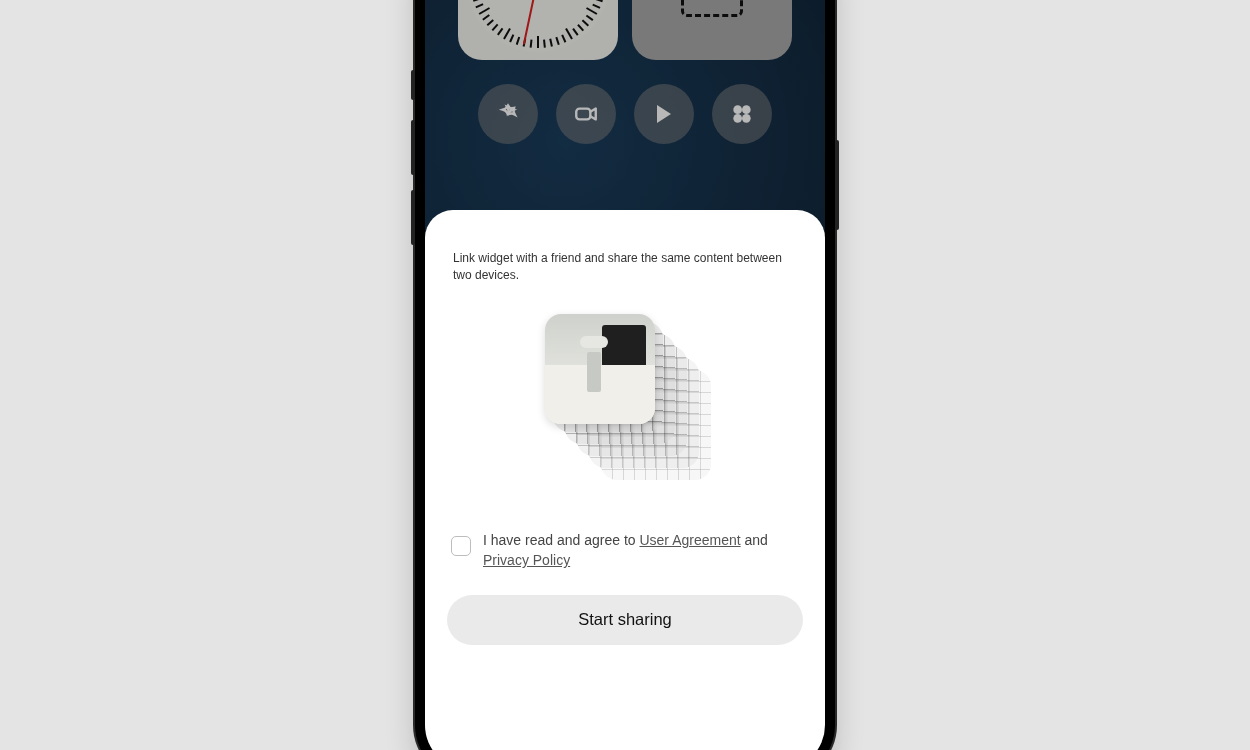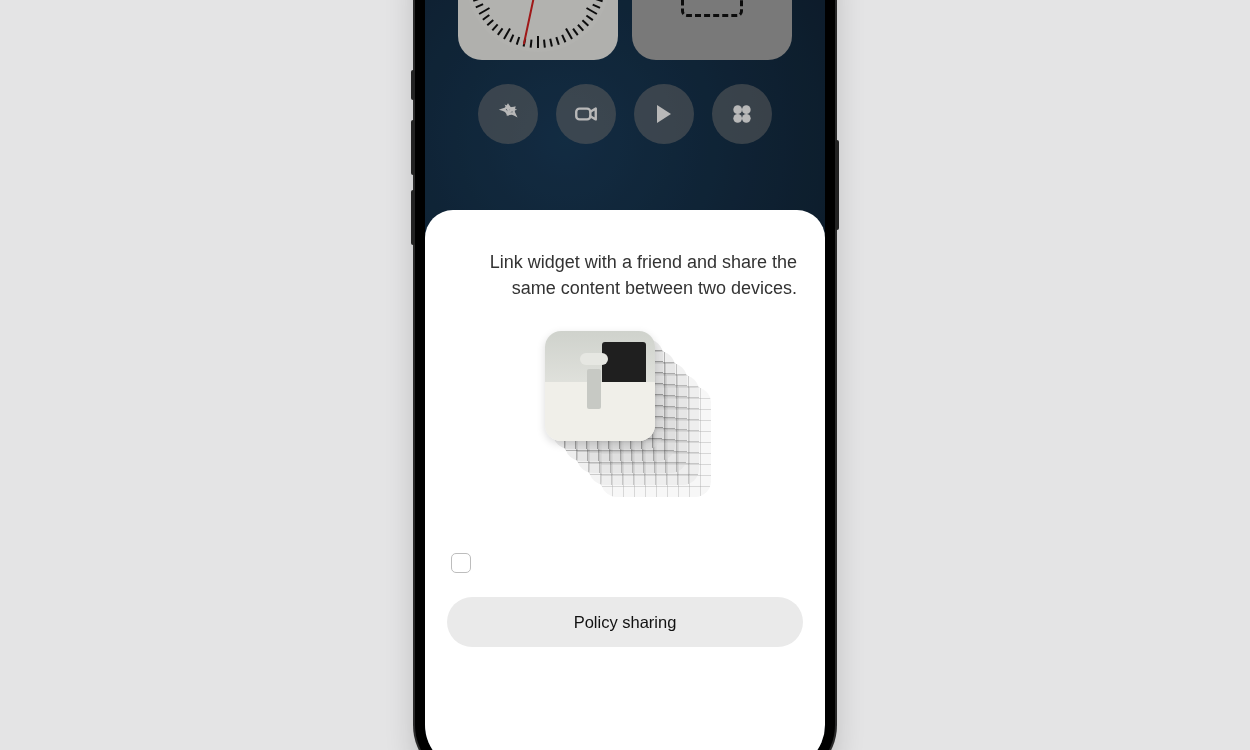--- a/index.html
+++ b/index.html
@@ -74,21 +74,21 @@
       padding: 26px 22px 18px;
       display:flex; flex-direction:column;
     }
     .sheet-header { position:relative; text-align:center; }
     .sheet-title { font-size:18px; font-weight:600; color:#111; }
     .close-btn {
       position:absolute; right:-2px; top:-4px; width:34px; height:34px;
       display:flex; align-items:center; justify-content:center;
       color:#111; cursor:pointer;
     }
-    .sheet-sub { text-align:right; color:#333; font-size:18px; line-height:1.42; margin-top:14px; padding: 0 6px; }
+    .sheet-sub { text-align:left; color:#333; font-size:12px; line-height:1.42; margin-top:14px; padding: 0 6px; }
     .illus-wrap { margin-top:30px; display:flex; justify-content:center; }
     .illus { position:relative; width:200px; height:170px; }
     .stack-frame {
       position:absolute; width:110px; height:110px; border-radius:16px;
       background: rgba(215,215,215,0.55);
       background-image:
         linear-gradient(rgba(0,0,0,0.35) 1px, transparent 1px),
         linear-gradient(90deg, rgba(0,0,0,0.35) 1px, transparent 1px);
       background-size: 11px 11px;
     }
@@ -227,19 +227,22 @@
             <div class="speaker">
                 <div class="spk-base"></div>
                 <div class="spk-cap"></div>
               </div>
           </div>
         </div>
       </div>
 
       <div class="consent">
         <div class="chk"></div>
-      </div>
-
-      <button class="primary-btn">Policy sharing</button>
+        <div class="consent-text">
+          <span>I have read and agree to </span><a href="#">User Agreement</a><span> and </span><a href="#">Privacy Policy</a>
+        </div>
+      </div>
+
+      <button class="primary-btn">Start sharing</button>
     </div>
 
   </div>
 </div>
 
 </body></html>

